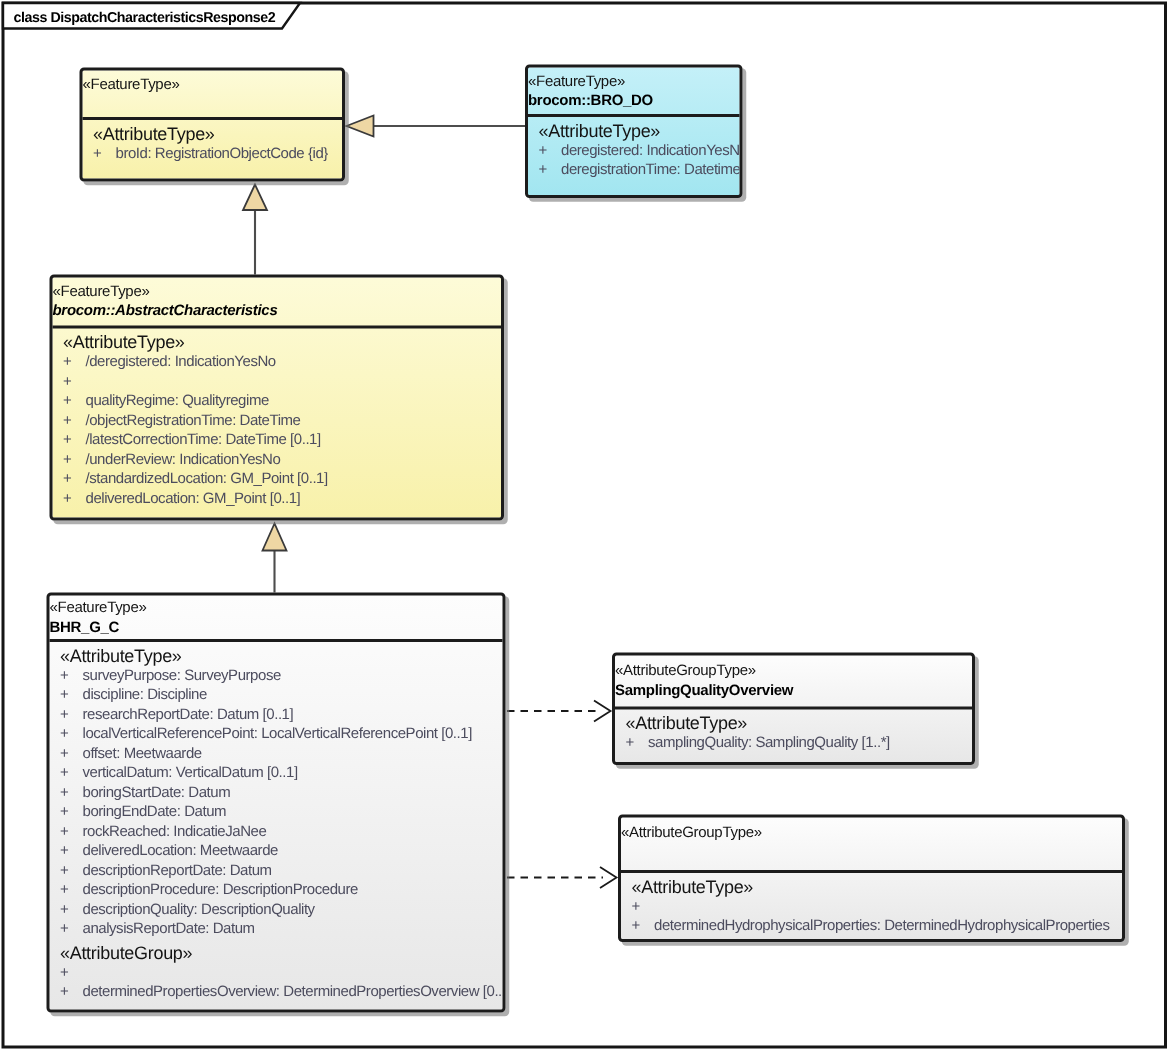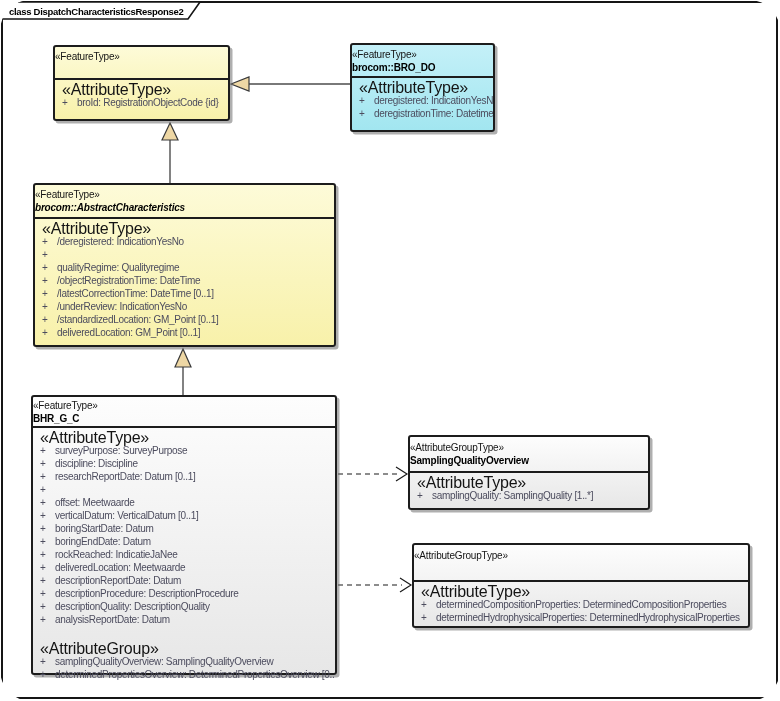--- a/index.html
+++ b/index.html
@@ -1,19 +1,18 @@
 <!DOCTYPE html>
 <html><head>
 <meta charset="utf-8">
 <style>
   html,body{margin:0;padding:0;background:#fff;}
   #canvas{
     position:relative;width:780px;height:701px;background:#ffffff;overflow:hidden;
     font-family:"Liberation Sans","DejaVu Sans",sans-serif;
-    border-radius:31px;
   }
   #frame{
     position:absolute;left:1px;top:1px;right:2px;bottom:2px;
     border:2px solid #151515;
   }
   #connector-layer{position:absolute;left:0;top:0;width:780px;height:701px;z-index:1;}
   .uml-box{
     position:absolute;box-sizing:border-box;z-index:2;
     border:2px solid #1c1c1c;border-radius:3px;
     box-shadow:2.5px 2.5px 0 rgba(110,110,110,.55);
@@ -22,22 +21,22 @@
   .cyan{background:linear-gradient(180deg,#c4f0f8 0%,#a2e6f0 100%);}
   .gray{background:linear-gradient(180deg,#fdfdfd 0%,#e7e7e7 100%);}
   .uml-head{
     box-sizing:border-box;text-align:left;border-bottom:2px solid #1c1c1c;
     padding-top:3px;overflow:hidden;
   }
   .stereo{font-size:10px;line-height:13px;letter-spacing:-.2px;color:#141414;white-space:nowrap;}
   .cls-name{font-size:10px;line-height:14px;font-weight:bold;letter-spacing:-.2px;color:#000;white-space:nowrap;}
   .abstract .cls-name{font-style:italic;}
   .uml-body{padding:3px 2px 0 4px;overflow:hidden;}
-  .attr-header{font-size:16px;line-height:13px;letter-spacing:-.2px;color:#141414;padding-left:3px;white-space:nowrap;}
-  .group-header{margin-top:16px;}
+  .attr-header{font-size:12px;line-height:13px;letter-spacing:-.2px;color:#141414;padding-left:3px;white-space:nowrap;}
+  .group-header{margin-top:3px;}
   .attr-row{display:flex;font-size:10px;line-height:13px;letter-spacing:-.3px;color:#4c4c5e;white-space:nowrap;}
   .vis{flex:0 0 15px;padding-left:3px;}
   .frame-tab-text{font:bold 9.5px "Liberation Sans","DejaVu Sans",sans-serif;letter-spacing:-.3px;fill:#000;}
   .gen-line{stroke:#4d4d4d;stroke-width:1.4;fill:none;}
   .gen-head{stroke:#3a3a3a;stroke-width:1.2;}
   .dep-line{stroke:#1a1a1a;stroke-width:1.2;stroke-dasharray:5,4;fill:none;}
   .dep-head{stroke:#1a1a1a;stroke-width:1.2;fill:none;}
 </style>
 </head>
 <body>
@@ -164,20 +163,21 @@
       <div class="attr-row">
         <span class="vis">+</span>
         <span>discipline: Discipline</span>
       </div>
       <div class="attr-row">
         <span class="vis">+</span>
         <span>researchReportDate: Datum [0..1]</span>
       </div>
       <div class="attr-row">
         <span class="vis">+</span>
+        <span>localVerticalReferencePoint: LocalVerticalReferencePoint [0..1]</span>
       </div>
       <div class="attr-row">
         <span class="vis">+</span>
         <span>offset: Meetwaarde</span>
       </div>
       <div class="attr-row">
         <span class="vis">+</span>
         <span>verticalDatum: VerticalDatum [0..1]</span>
       </div>
       <div class="attr-row">
@@ -208,21 +208,20 @@
         <span class="vis">+</span>
         <span>descriptionQuality: DescriptionQuality</span>
       </div>
       <div class="attr-row">
         <span class="vis">+</span>
         <span>analysisReportDate: Datum</span>
       </div>
       <div class="attr-header group-header">«AttributeGroup»</div>
       <div class="attr-row">
         <span class="vis">+</span>
-        <span>samplingQualityOverview: SamplingQualityOverview</span>
       </div>
       <div class="attr-row">
         <span class="vis">+</span>
         <span>determinedPropertiesOverview: DeterminedPropertiesOverview [0..1]</span>
       </div>
     </div>
   </div>
 
   <div class="uml-box gray" style="left:408px;top:435px;width:242px;height:75px;">
     <div class="uml-head" style="height:36px;padding-top:4px;">
@@ -239,21 +238,20 @@
   </div>
 
   <div class="uml-box gray" style="left:412px;top:543px;width:338px;height:85px;">
     <div class="uml-head" style="height:37px;padding-top:4px;">
       <div class="stereo">«AttributeGroupType»</div>
     </div>
     <div class="uml-body">
       <div class="attr-header">«AttributeType»</div>
       <div class="attr-row">
         <span class="vis">+</span>
-        <span>determinedCompositionProperties: DeterminedCompositionProperties</span>
       </div>
       <div class="attr-row">
         <span class="vis">+</span>
         <span>determinedHydrophysicalProperties: DeterminedHydrophysicalProperties</span>
       </div>
     </div>
   </div>
 </div>
 
 </body></html>

